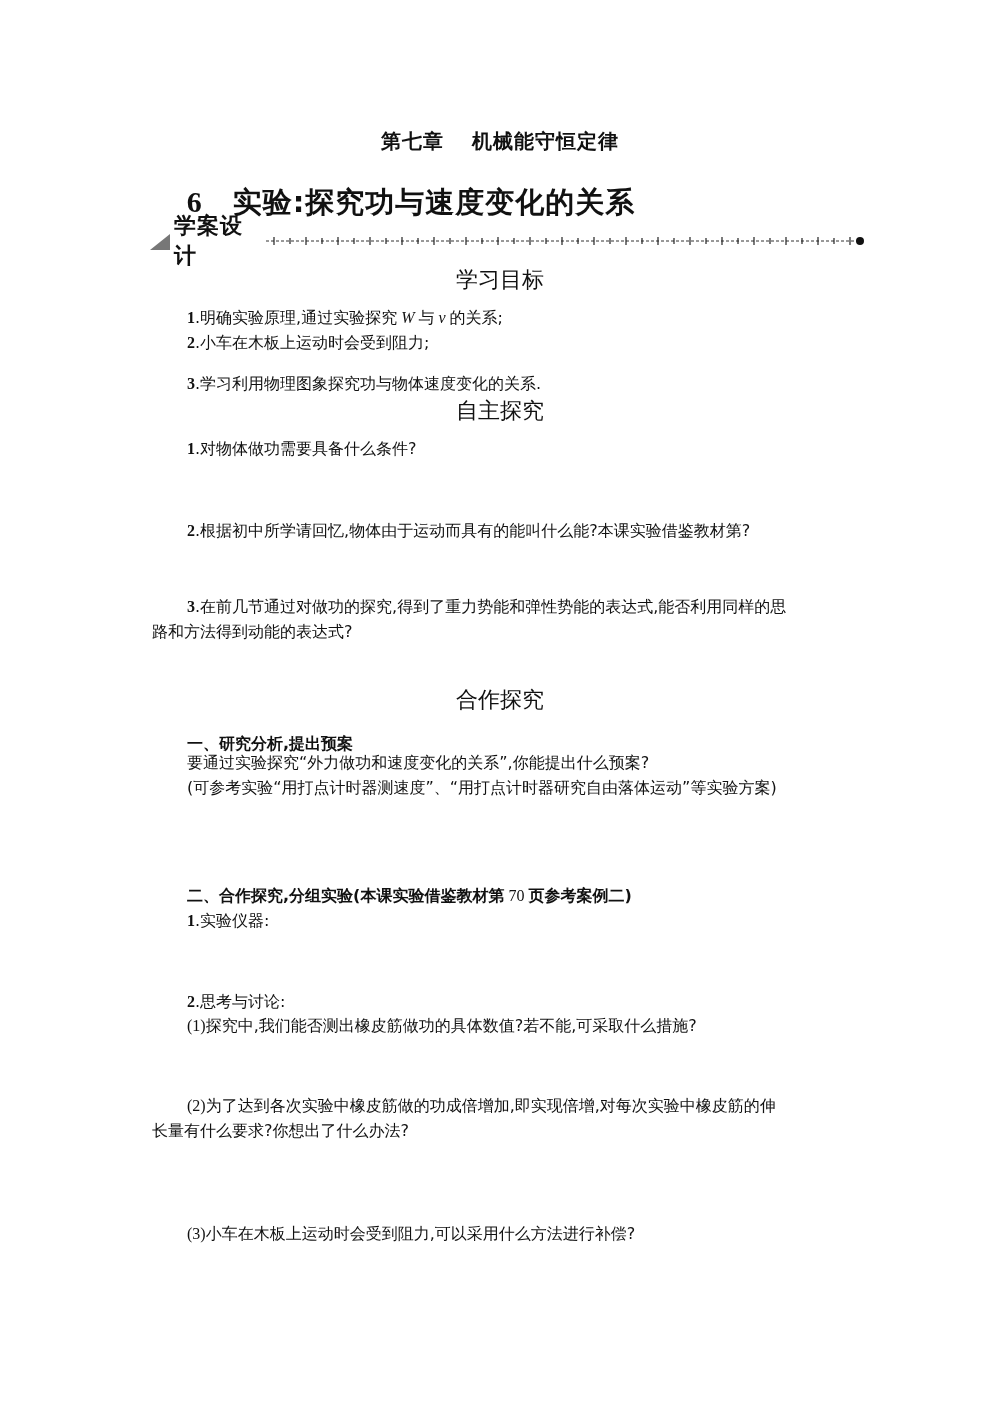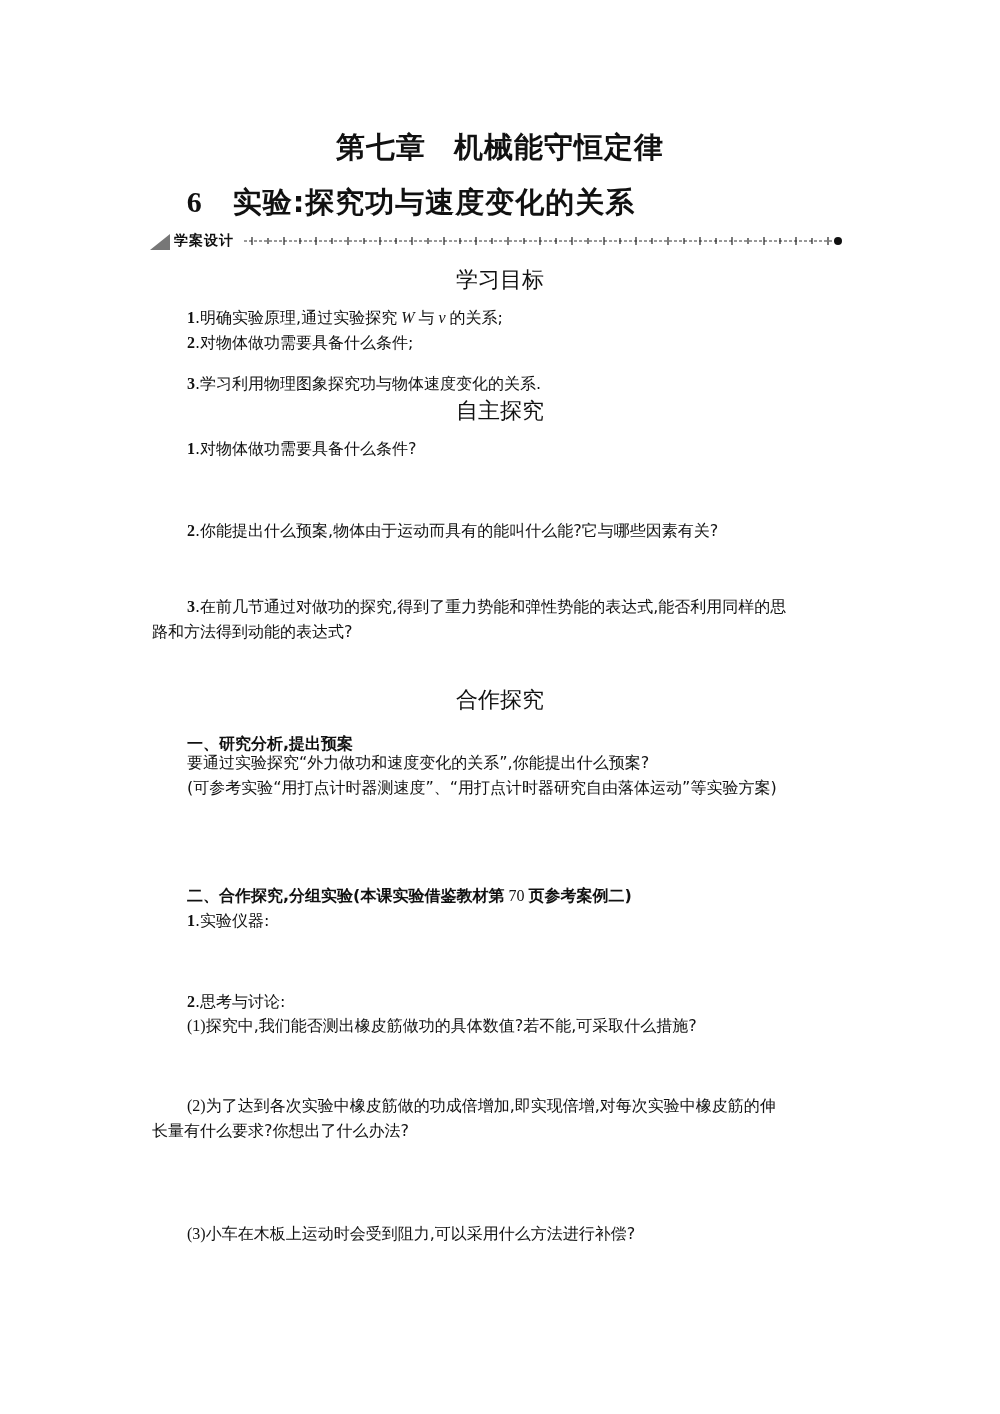--- a/index.html
+++ b/index.html
@@ -3,32 +3,32 @@
   <meta charset="utf-8">
   <style>
     html, body { margin: 0; padding: 0; background: #ffffff; }
     body {
       width: 1000px; height: 1414px; position: relative; overflow: hidden;
       font-family: "DejaVu Sans", sans-serif; color: #111;
     }
     .abs { position: absolute; }
     .chapter-title {
       left: 0; width: 1000px; top: 128px; text-align: center;
-      font-size: 29px; font-weight: bold; letter-spacing: 1px;
+      font-size: 20px; font-weight: bold; letter-spacing: 1px;
       font-family: "DejaVu Sans", sans-serif;
     }
     .chapter-title .gap { display: inline-block; width: 28px; }
     .lesson-title {
       left: 11px; width: 800px; top: 183px; text-align: center;
       font-size: 29px; font-weight: bold; letter-spacing: 1px;
     }
     .lesson-title .num { font-family: "Liberation Serif", serif; font-size: 30px; margin-right: 30px; }
     .banner { left: 150px; top: 228px; width: 716px; height: 26px; display: flex; align-items: center; }
     .banner .tri { width: 0; height: 0; border-left: 20px solid transparent; border-bottom: 16px solid #777; margin-right: 4px; margin-top: 2px; }
-    .banner .label { font-size: 14px; font-weight: bold; letter-spacing: 1px; margin-right: 10px; }
+    .banner .label { font-size: 22px; font-weight: bold; letter-spacing: 1px; margin-right: 10px; }
     .banner .rule { flex: 1; height: 10px; position: relative; }
     .banner .rule svg { display: block; }
     .section-heading {
       left: 0; width: 1000px; text-align: center; font-size: 22px; font-weight: normal;
       color: #111;
     }
     .line { font-size: 16px; line-height: 24px; white-space: nowrap; }
     .line b.n { font-family: "Liberation Serif", serif; font-weight: bold; }
     .line i.var { font-family: "Liberation Serif", serif; font-style: italic; margin: 0 4px; }
     .serif { font-family: "Liberation Serif", serif; text-align: center; }
@@ -94,33 +94,33 @@
     </svg>
   </div>
 </div>
 
 <div class="abs section-heading" style="top:265px;">学习目标</div>
 
 <div class="abs line" style="left:187px; top:306px;">
   <b class="n">1</b><span>.明确实验原理,通过实验探究</span><i class="var">W</i><span>与</span><i class="var">v</i><span>的关系;</span>
 </div>
 <div class="abs line" style="left:187px; top:331px;">
-  <b class="n">2</b><span>.对物体做功需要具备什么条件;</span>
+  <b class="n">2</b><span>.小车在木板上运动时会受到阻力;</span>
 </div>
 <div class="abs line" style="left:187px; top:372px;">
   <b class="n">3</b><span>.学习利用物理图象探究功与物体速度变化的关系.</span>
 </div>
 
 <div class="abs section-heading" style="top:396px;">自主探究</div>
 
 <div class="abs line" style="left:187px; top:437px;">
   <b class="n">1</b><span>.对物体做功需要具备什么条件?</span>
 </div>
 <div class="abs line" style="left:187px; top:519px;">
-  <b class="n">2</b><span>.你能提出什么预案,物体由于运动而具有的能叫什么能?它与哪些因素有关?</span>
+  <b class="n">2</b><span>.根据初中所学请回忆,物体由于运动而具有的能叫什么能?本课实验借鉴教材第?</span>
 </div>
 <div class="abs line" style="left:187px; top:595px;">
   <b class="n">3</b><span>.在前几节通过对做功的探究,得到了重力势能和弹性势能的表达式,能否利用同样的思</span>
 </div>
 <div class="abs line" style="left:152px; top:620px;">路和方法得到动能的表达式?</div>
 
 <div class="abs section-heading" style="top:685px;">合作探究</div>
 
 <div class="abs line bold" style="left:187px; top:732px;">一、研究分析,提出预案</div>
 <div class="abs line" style="left:187px; top:751px;">要通过实验探究“外力做功和速度变化的关系”,你能提出什么预案?</div>

